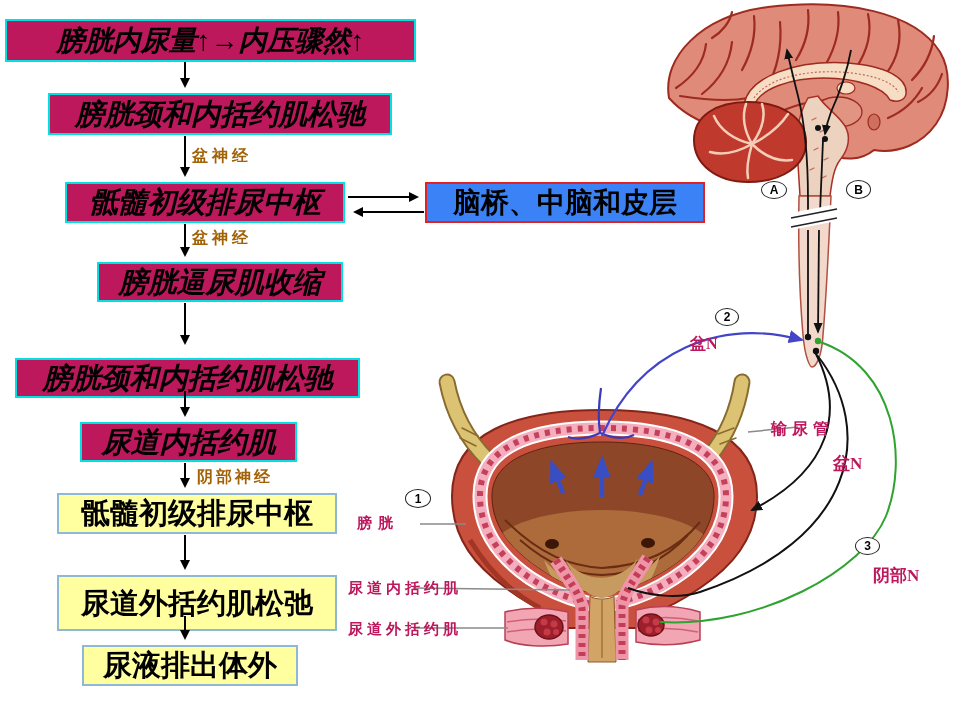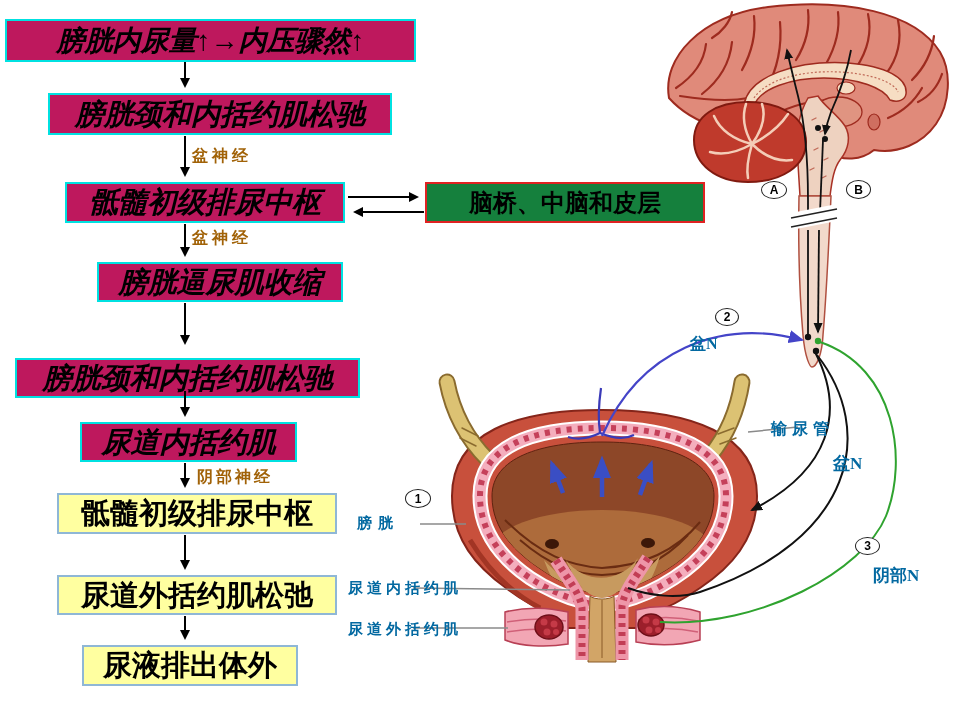--- a/index.html
+++ b/index.html
@@ -6,29 +6,29 @@
   body{width:960px;height:720px;position:relative;overflow:hidden;
        font-family:"Liberation Serif","DejaVu Serif",serif;}
   .slide{position:absolute;left:0;top:0;width:960px;height:720px;background:#ffffff;}
 
   
   .fc-box{position:absolute;display:flex;align-items:center;justify-content:center;
           font-weight:bold;color:#000;white-space:nowrap;box-sizing:border-box;
           font-size:29px;line-height:1;}
   .fc-cyan{background:#be185d;border:2px solid #00e1e1;font-style:italic;}
   .fc-yellow{background:#ffffa0;border:2px solid #8fb7d6;}
-  .fc-side{background:#15803d;border:2px solid #e02222;font-size:24px;}
+  .fc-side{background:#3b82f6;border:2px solid #e02222;font-size:28px;}
   #b1{left:5px;top:19px;width:411px;height:43px;font-size:28px;}
   #b2{left:48px;top:93px;width:344px;height:42px;}
   #b3{left:65px;top:182px;width:280px;height:41px;}
   #b4{left:97px;top:262px;width:246px;height:40px;}
   #b5{left:15px;top:350px;width:345px;height:40px;margin-top:8px;}
   #b6{left:80px;top:422px;width:217px;height:40px;}
   #b7{left:57px;top:493px;width:280px;height:41px;}
-  #b8{left:57px;top:575px;width:280px;height:40px;}
+  #b8{left:57px;top:575px;width:280px;height:56px;}
   #b9{left:82px;top:645px;width:216px;height:41px;}
   #bside{left:425px;top:182px;width:280px;height:41px;}
 
   
   .arrow-v{position:absolute;left:184px;width:0;border-left:2px solid #000;}
   .arrow-v::after{content:"";position:absolute;left:-6px;bottom:-10px;
                   border:5px solid transparent;border-top:10px solid #000;}
   #a1{top:62px;height:21px;} #a2{top:136px;height:36px;} #a3{top:224px;height:28px;}
   #a4{top:303px;height:37px;} #a5{top:391px;height:21px;} #a6{top:463px;height:20px;}
   #a7{top:535px;height:30px;} #a8{top:616px;height:19px;}
@@ -52,21 +52,21 @@
           display:flex;align-items:center;justify-content:center;
           font-weight:bold;font-size:12px;color:#000;box-sizing:border-box;
           font-family:"Liberation Sans","DejaVu Sans",sans-serif;}
   #m1{left:405px;top:489px;width:26px;height:19px;}
   #m2{left:715px;top:308px;width:24px;height:18px;}
   #m3{left:855px;top:537px;width:25px;height:18px;}
   #mA{left:761px;top:181px;width:26px;height:18px;}
   #mB{left:846px;top:180px;width:25px;height:19px;}
 
   
-  .anat-label{position:absolute;font-weight:bold;color:#0369a1;white-space:nowrap;}
+  .anat-label{position:absolute;font-weight:bold;color:#be185d;white-space:nowrap;}
   #lb-ureter{left:771px;top:419px;font-size:16px;letter-spacing:5px;}
   #lb-penl1{left:690px;top:334px;font-size:16px;}
   #lb-penl2{left:833px;top:452px;font-size:17px;}
   #lb-pudendal{left:830px;top:564px;font-size:17px;margin-left:43px;}
   #lb-bladder{left:357px;top:514px;font-size:15px;letter-spacing:6px;}
   #lb-intsph{left:348px;top:579px;font-size:15px;letter-spacing:4px;}
   #lb-extsph{left:348px;top:620px;font-size:15px;letter-spacing:4px;}
 
   svg{position:absolute;left:340px;top:0;}
 </style>

